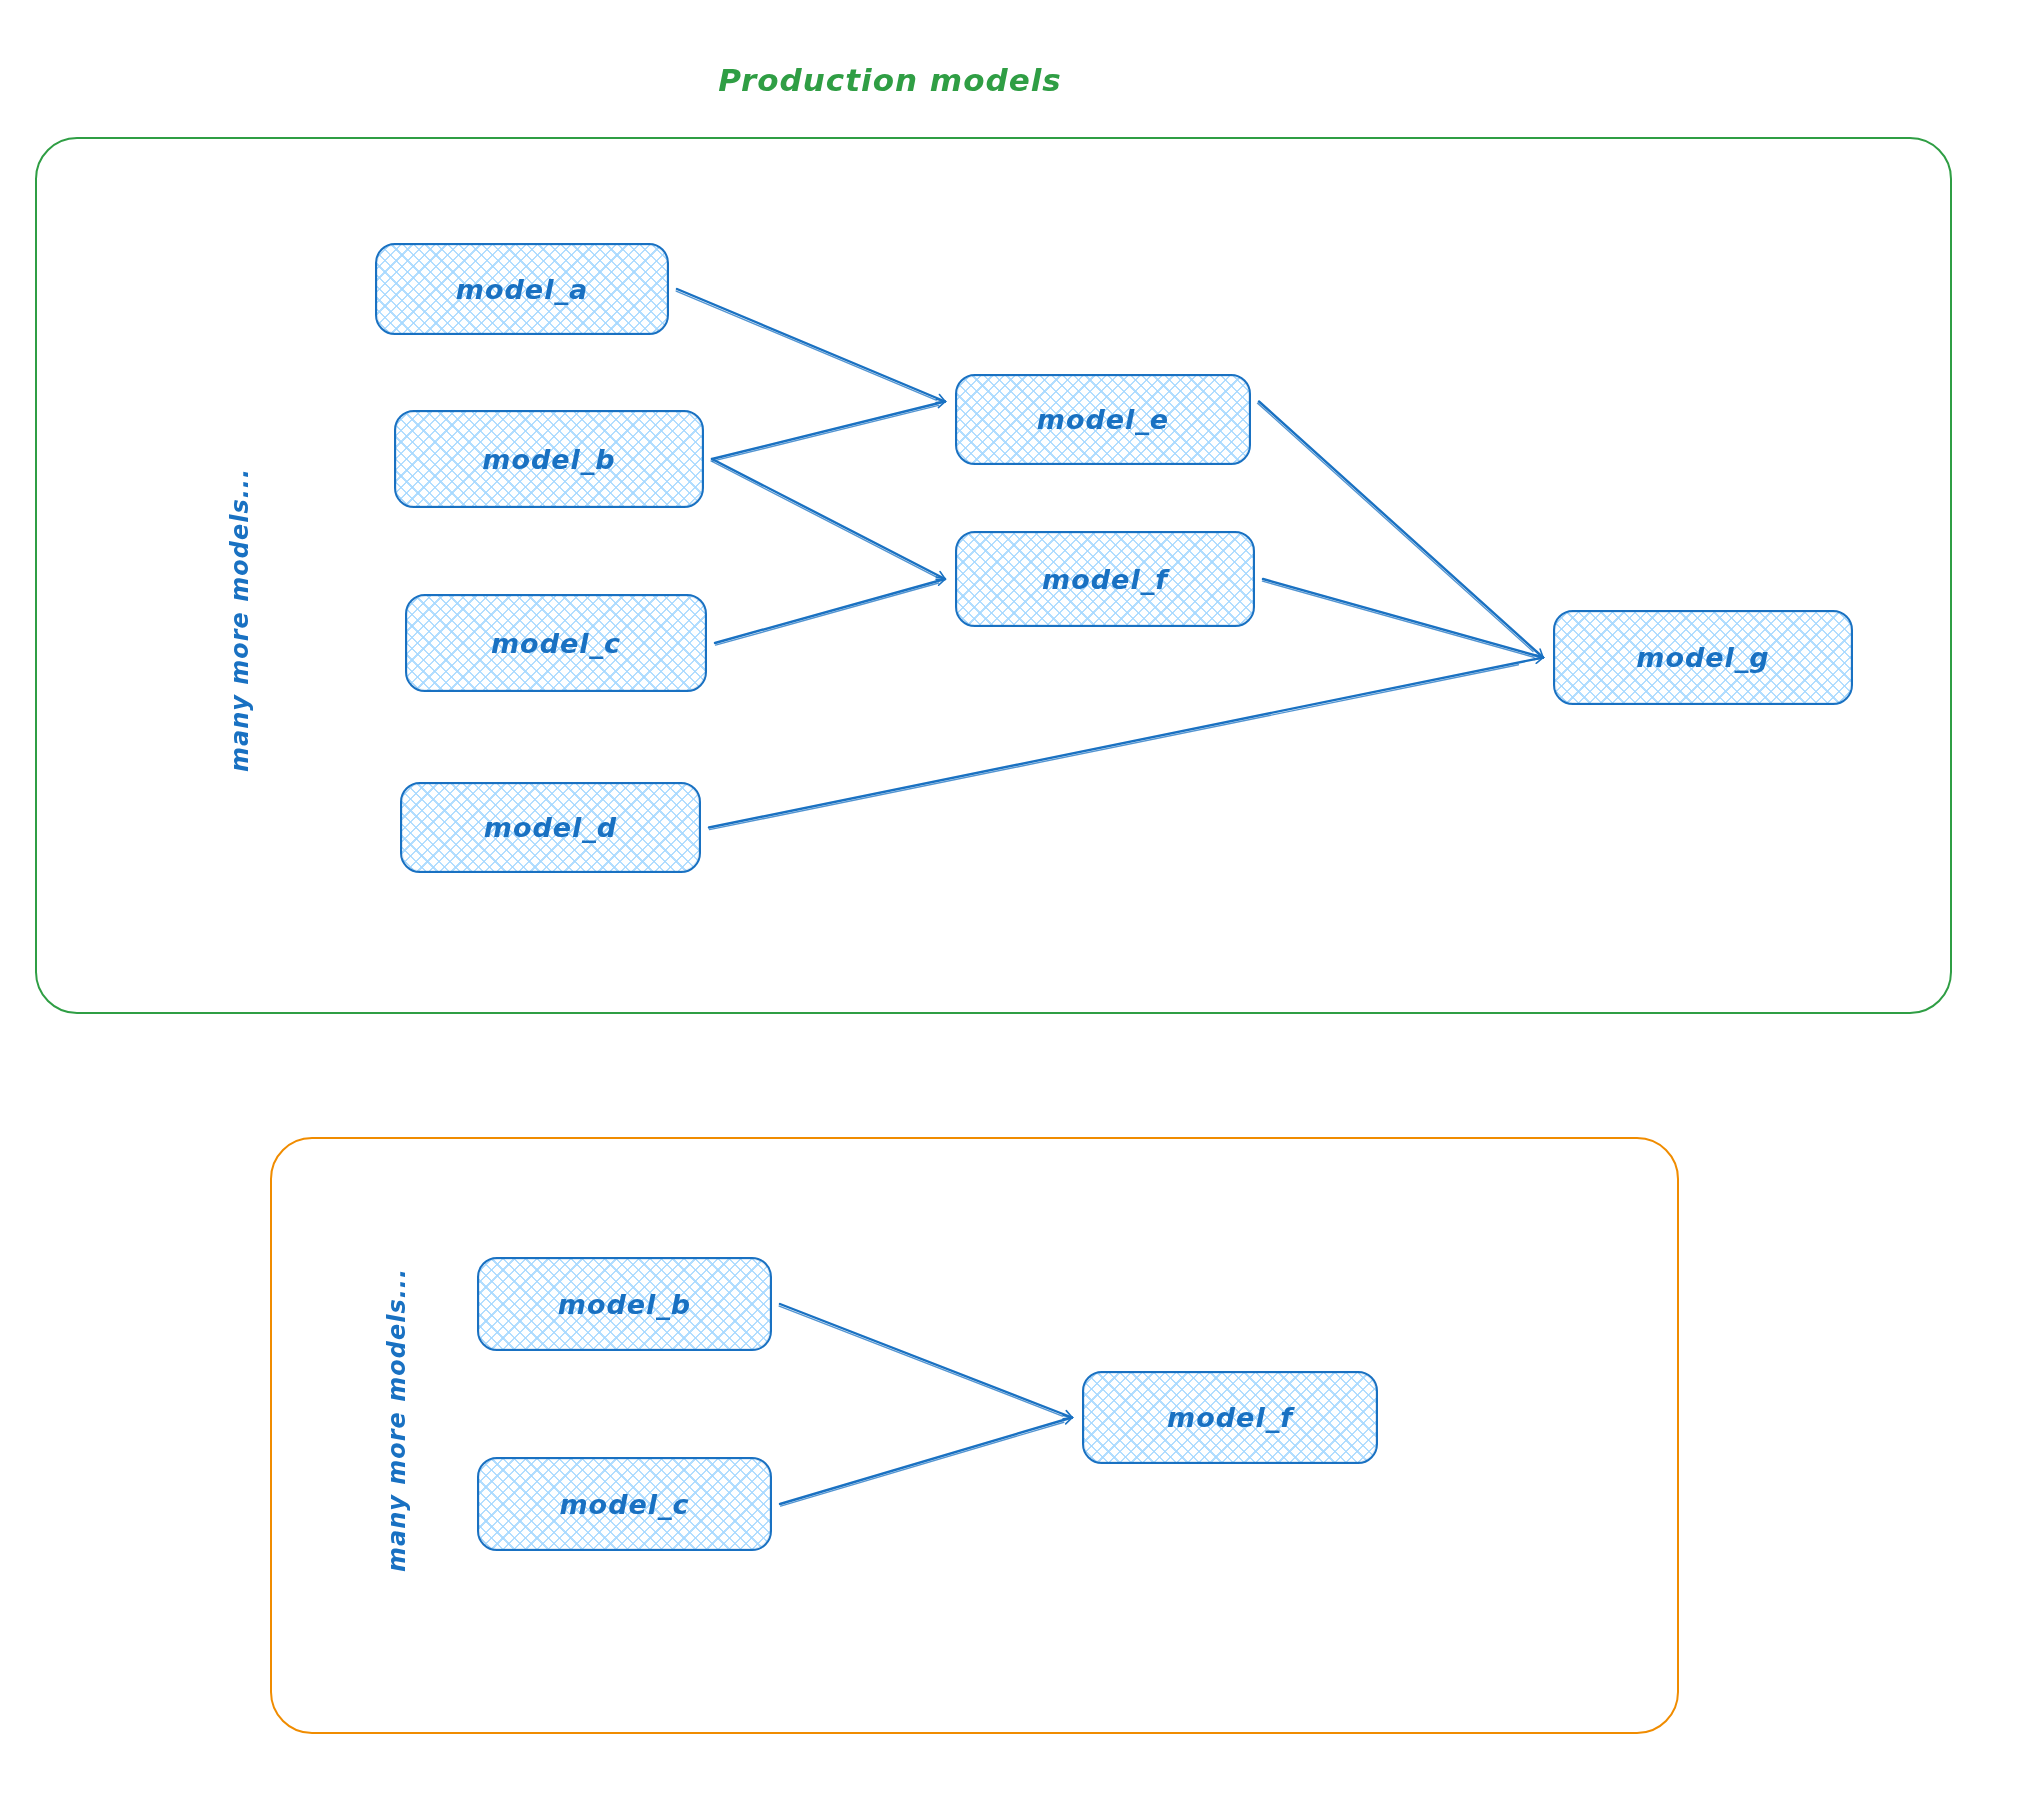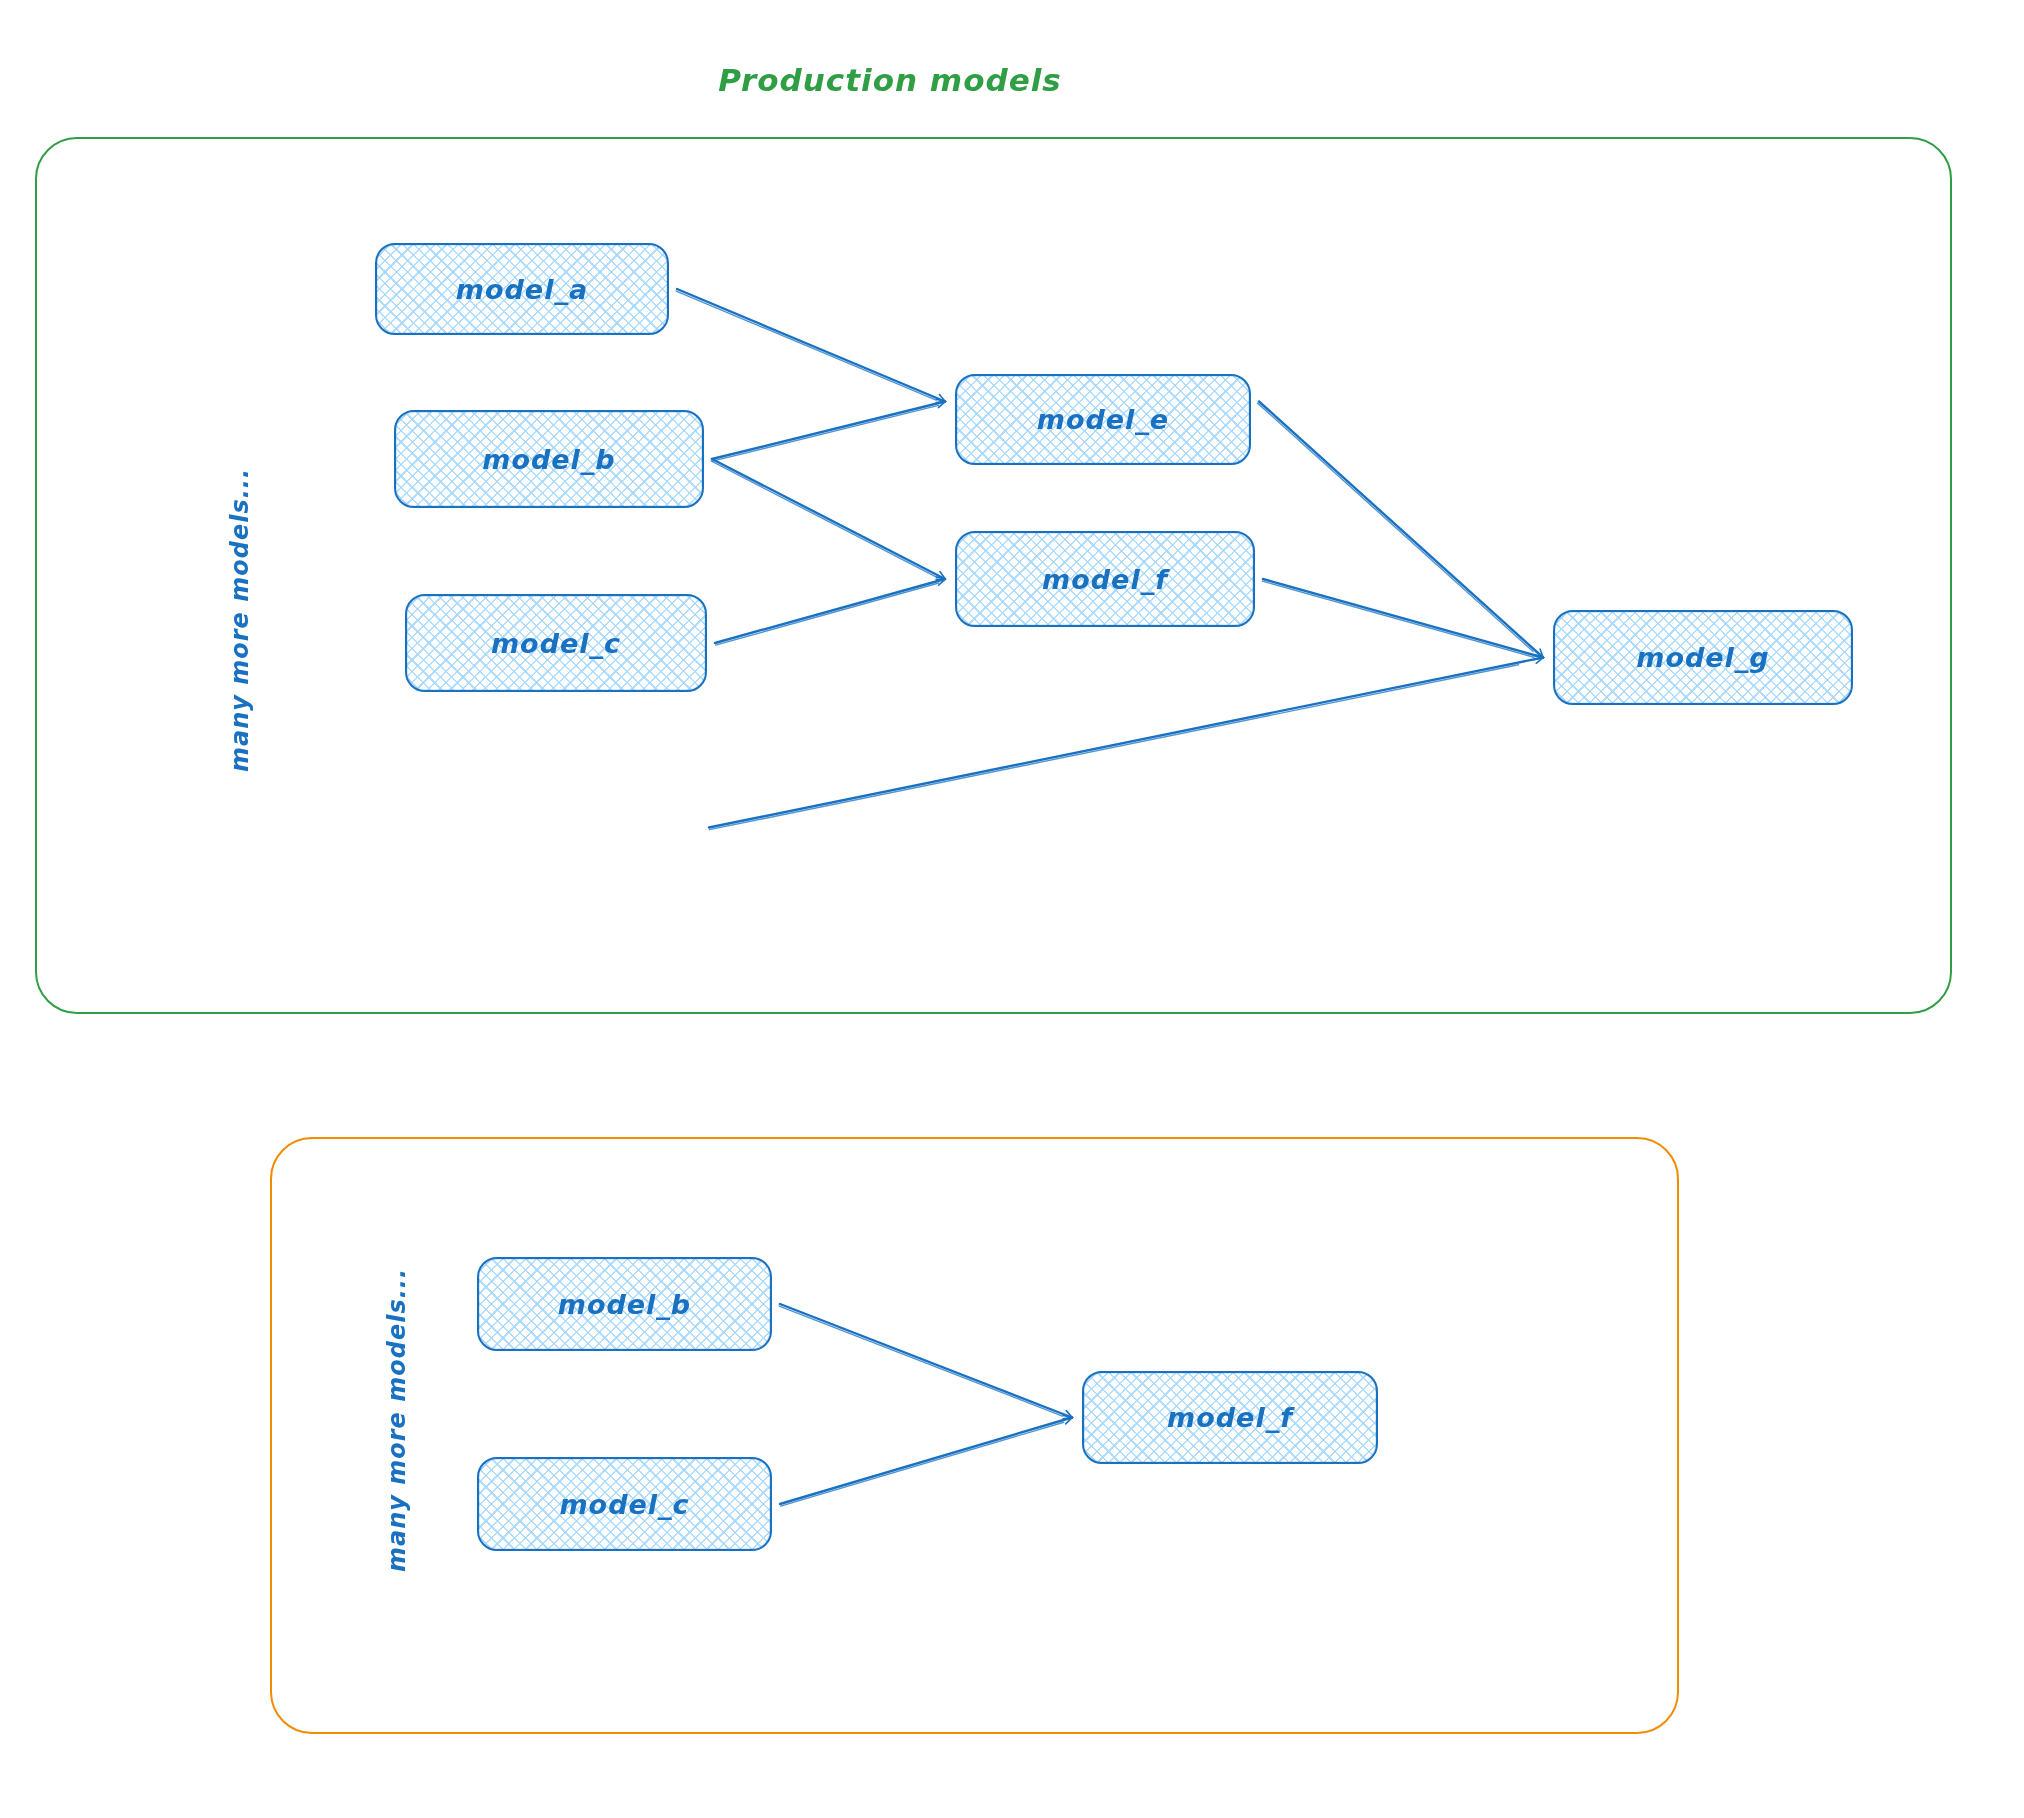--- a/index.html
+++ b/index.html
@@ -118,20 +118,23 @@
 
   <div class="node n-prod-a">
     <span class="node-label">model_a</span>
   </div>
   <div class="node n-prod-b">
     <span class="node-label">model_b</span>
   </div>
   <div class="node n-prod-c">
     <span class="node-label">model_c</span>
   </div>
+  <div class="node n-prod-d">
+    <span class="node-label">model_d</span>
+  </div>
   <div class="node n-prod-e">
     <span class="node-label">model_e</span>
   </div>
   <div class="node n-prod-f">
     <span class="node-label">model_f</span>
   </div>
   <div class="node n-prod-g">
     <span class="node-label">model_g</span>
   </div>
 

